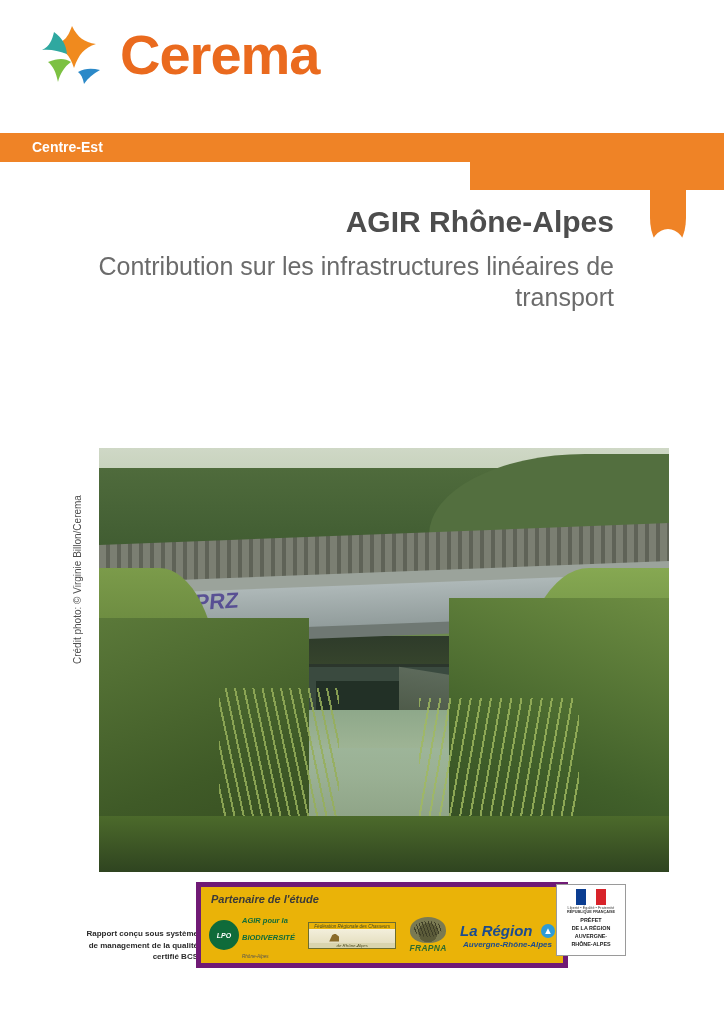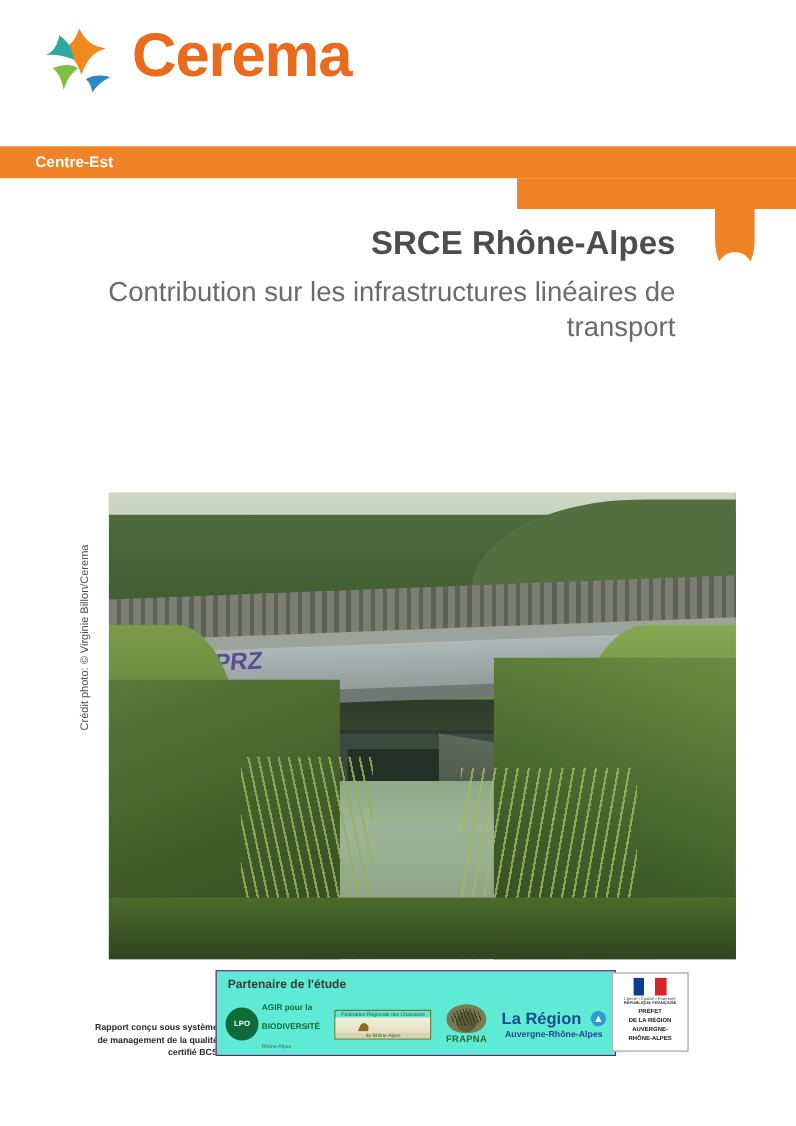--- a/index.html
+++ b/index.html
@@ -14,21 +14,21 @@
     font-family: "Liberation Sans", sans-serif;
     overflow: hidden;
   }
 
   
   .logo-block {
     position: absolute;
     left: 38px;
     top: 22px;
     display: flex;
-    align-items: flex-start;
+    align-items: center;
   }
   .logo-mark {
     width: 70px;
     height: 66px;
     position: relative;
   }
   .logo-text {
     font-size: 56px;
     font-weight: bold;
     color: #ea6a1e;
@@ -264,22 +264,23 @@
     line-height: 1.45;
   }
 
   
   .partner-box {
     position: absolute;
     left: 196px;
     top: 882px;
     width: 362px;
     height: 76px;
-    border: 1px solid #701a75;
-    background: #5eead4;
+    border: 5px solid #701a75;
+    background: #eab308;
+    font-style: italic;
   }
   .partner-title {
     position: absolute;
     left: 10px;
     top: 6px;
     font-size: 11px;
     font-weight: bold;
     color: #3a3a3a;
   }
   .partner-logos {
@@ -400,21 +401,21 @@
   </span>
   <span class="logo-text">Cerema</span>
 </div>
 
 <div class="orange-band"></div>
 <div class="band-label">Centre-Est</div>
 <div class="band-thick"></div>
 <div class="band-drop"></div>
 
 <div class="titles">
-  <h2 class="doc-title">SRCE Rhône-Alpes</h2>
+  <h2 class="doc-title">AGIR Rhône-Alpes</h2>
   <p class="doc-subtitle">Contribution sur les infrastructures linéaires de transport</p>
 </div>
 
 <div class="photo-frame">
   <div class="photo">
     <div class="ph-sky"></div>
     <div class="ph-hill"></div>
     <div class="ph-hill2"></div>
     <div class="ph-under"></div>
     <div class="ph-culvert">

